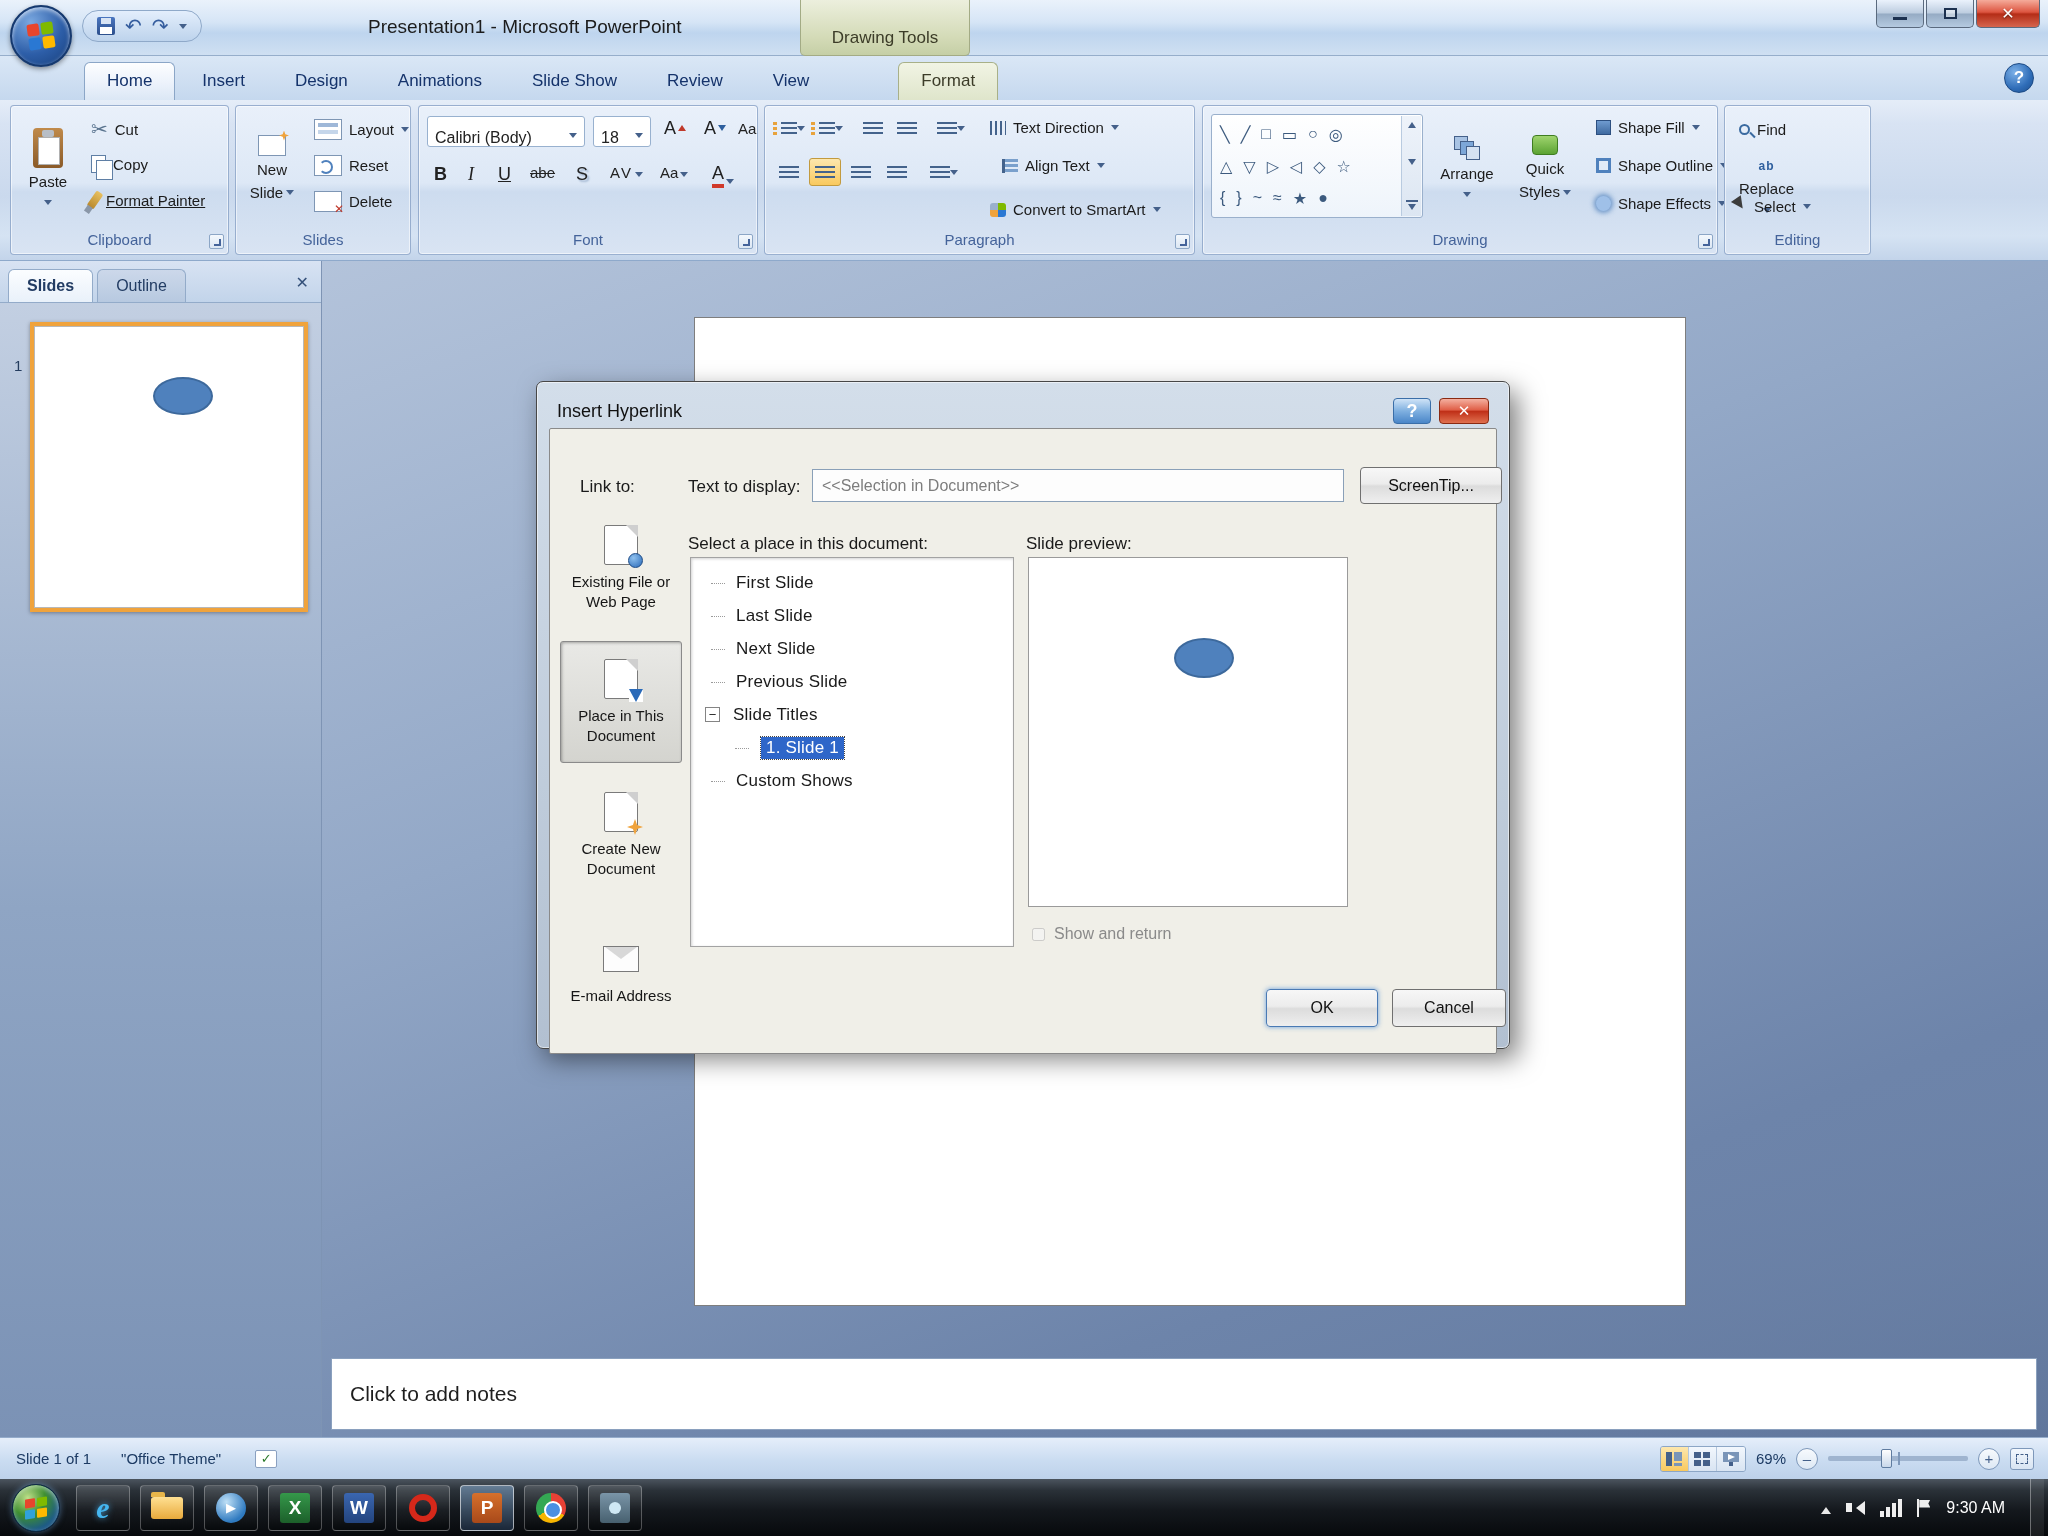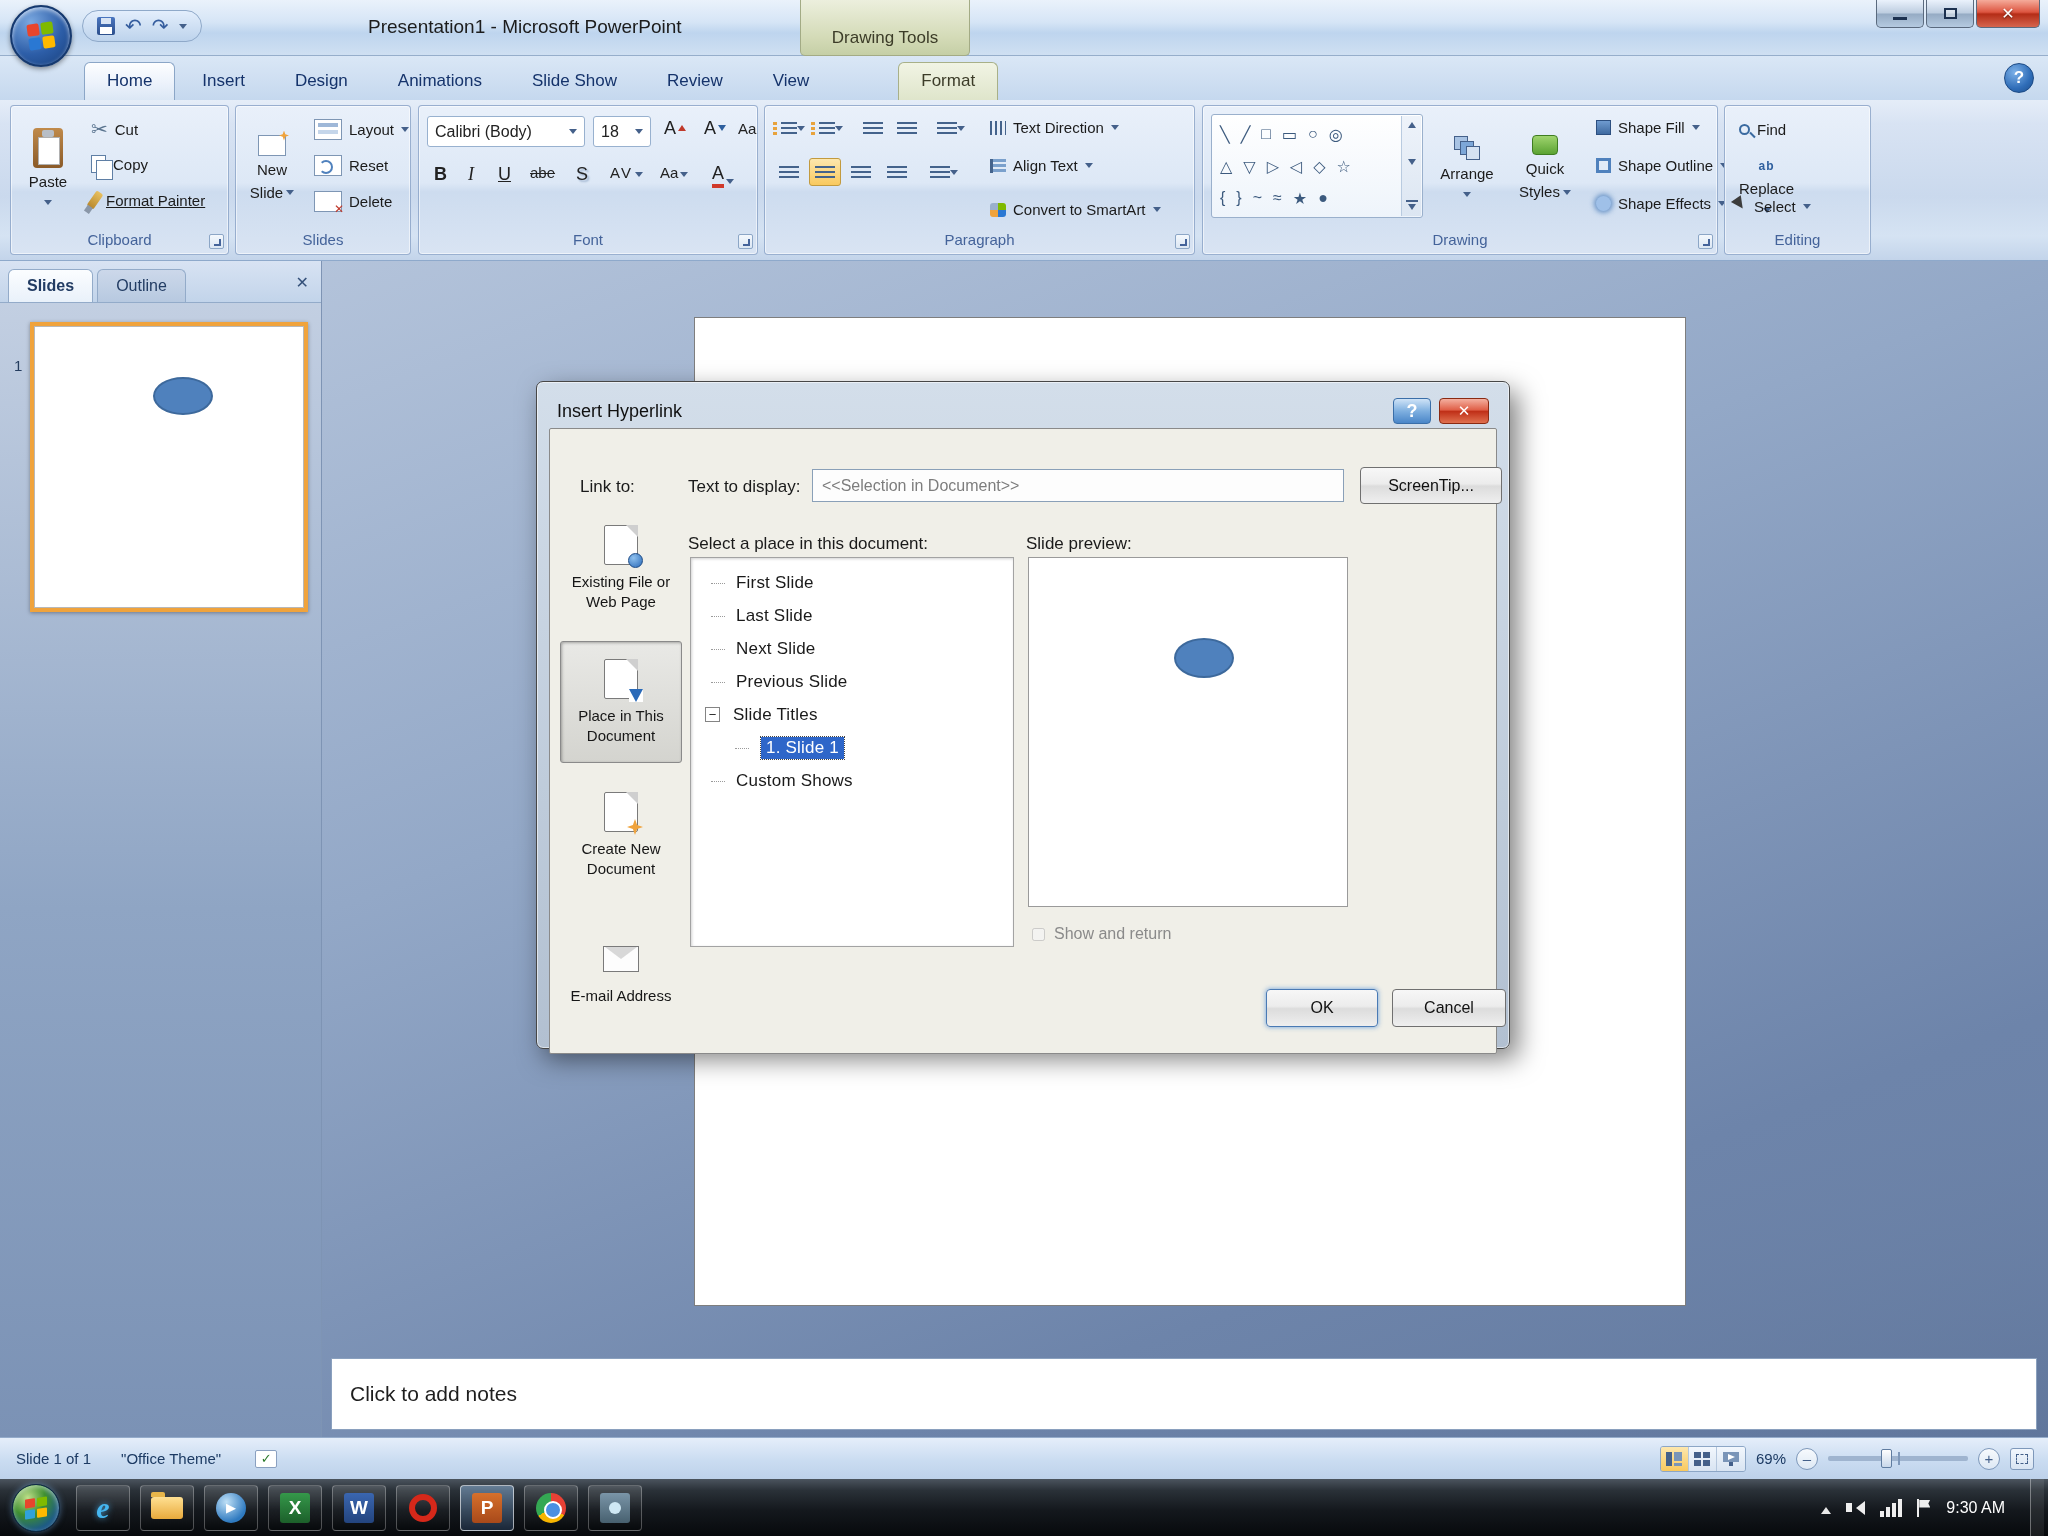--- a/index.html
+++ b/index.html
@@ -67,21 +67,21 @@
   .cut-glyph { font-size:20px; color:#5a748f; line-height:1; }
   .icon-copy { width:15px; height:18px; background:#fff; border:1px solid #5f7fa5; position:relative; }
   .icon-copy::after { content:""; position:absolute; left:4px; top:4px; width:15px; height:18px; background:#fff; border:1px solid #5f7fa5; }
   .icon-brush { width:8px; height:18px; background:linear-gradient(#e8c060,#b8882c); border-radius:2px; position:relative; transform:rotate(35deg); }
   .icon-brush::after { content:""; position:absolute; left:1px; bottom:-6px; width:6px; height:7px; background:#8a97a8; }
   .icon-slide { width:28px; height:21px; background:#fff; border:1px solid #7e96b4; position:relative; }
   .icon-slide.star::after { content:""; position:absolute; right:-4px; top:-5px; width:10px; height:10px; background:#f0a33c; clip-path:polygon(50% 0,63% 37%,100% 50%,63% 63%,50% 100%,37% 63%,0 50%,37% 37%); }
   .icon-slide.lay::after { content:""; position:absolute; left:3px; top:3px; width:20px; height:4px; background:#9fb8d8; box-shadow:0 7px 0 #c5d6ea; }
   .icon-slide.del::after { content:"✕"; position:absolute; right:-3px; bottom:-5px; color:#c0392b; font-size:12px; font-weight:bold; }
   .icon-slide.rst::after { content:""; position:absolute; left:4px; top:4px; width:10px; height:10px; border:2px solid #4f81bd; border-radius:50%; border-left-color:transparent; }
-  .combo { position:absolute; display:flex; align-items:center; justify-content:space-between; background:#fff;
+  .combo { position:absolute; display:flex; align-items:flex-start; justify-content:space-between; background:#fff;
     border:1px solid #98b1cf; border-radius:3px; padding:12px 7px; font-size:16px; height:31px; color:#222; }
   .fmt { position:absolute; font-size:18px; color:#222; padding:2px 7px; border-radius:3px; display:flex; align-items:flex-end; gap:2px; }
   .tri-up { width:0; height:0; border:4px solid transparent; border-bottom:6px solid #c0392b; margin-bottom:8px; }
   .tri-dn { width:0; height:0; border:4px solid transparent; border-top:6px solid #2e5f9e; margin-bottom:4px; }
   .ucolor { border-bottom:4px solid #d03a2b; line-height:1.1; }
   .ln { width:20px; height:13px; background:repeating-linear-gradient(to bottom,#44638c 0 2px,transparent 2px 5px); display:inline-block; }
   .blt { position:relative; margin-left:8px; }
   .blt::before { content:""; position:absolute; left:-8px; top:0; width:4px; height:13px;
     background:repeating-linear-gradient(to bottom,#e8a33d 0 3px,transparent 3px 5px); }
   .ibtn { position:absolute; width:32px; height:28px; display:flex; align-items:center; justify-content:center; border-radius:3px; }
@@ -427,21 +427,21 @@
         </div>
       <div class="ibtn" style="left:158px;top:52px;width:42px;">
           <span class="ln"></span>
           <span class="dd"></span>
         </div>
       <div class="wbtn" style="left:220px;top:10px;">
         <span class="mini-ic ic-textdir"></span>
         <span>Text Direction</span>
           <span class="dd"></span>
       </div>
-      <div class="wbtn" style="left:220px;top:48px;">
+      <div class="wbtn" style="left:232px;top:48px;">
         <span class="mini-ic ic-aligntext"></span>
         <span>Align Text</span>
           <span class="dd"></span>
       </div>
       <div class="wbtn" style="left:220px;top:92px;">
         <span class="mini-ic ic-smartart"></span>
         <span>Convert to SmartArt</span>
           <span class="dd"></span>
       </div>
       <div class="rgroup-label">Paragraph</div>

